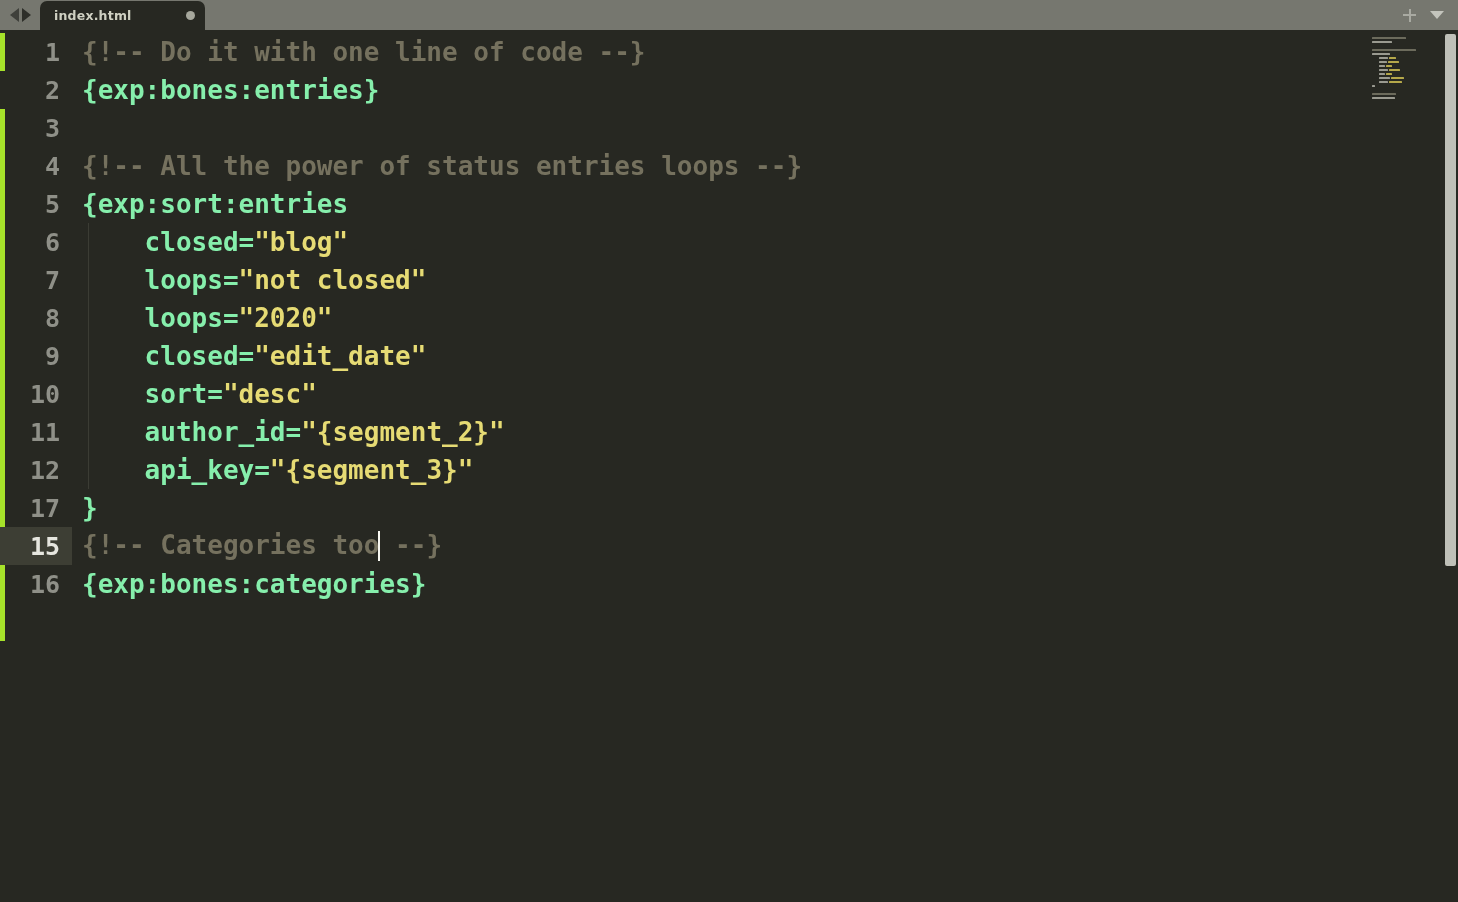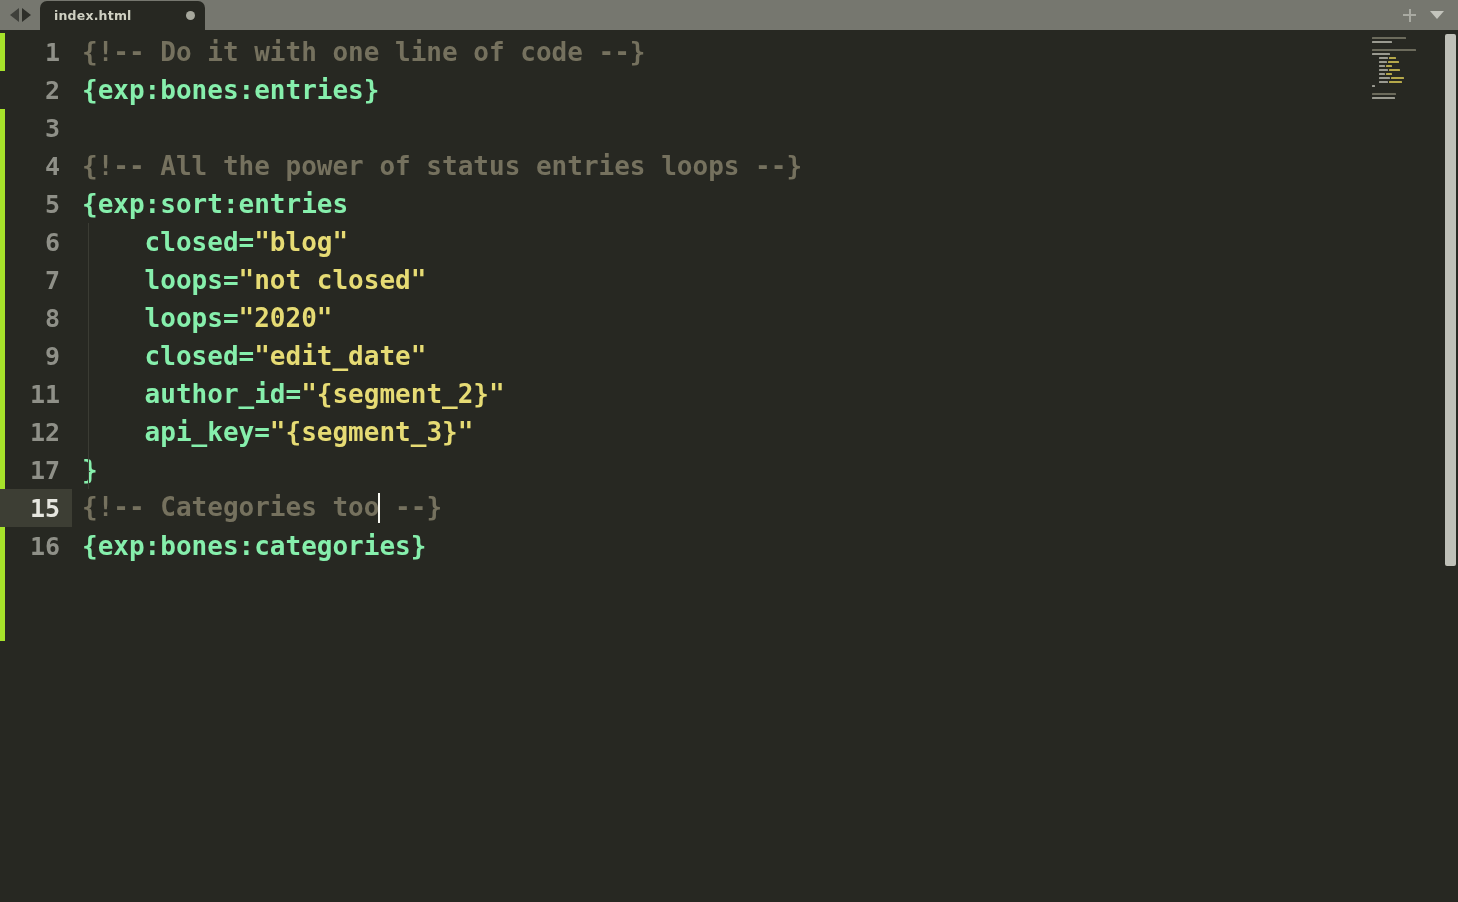--- a/index.html
+++ b/index.html
@@ -257,20 +257,21 @@
     <div class="code-area" id="code-area" style="padding-top: 3px;">
         <div class="line"><div class="lineno-wrap"><span class="lineno">1</span></div><div class="code"><span class="tok-comment">{!-- Do it with one line of code --}</span></div></div>
         <div class="line"><div class="lineno-wrap"><span class="lineno">2</span></div><div class="code"><span class="tok-plain">{exp:bones:entries}</span></div></div>
         <div class="line"><div class="lineno-wrap"><span class="lineno">3</span></div><div class="code"></div></div>
         <div class="line"><div class="lineno-wrap"><span class="lineno">4</span></div><div class="code"><span class="tok-comment">{!-- All the power of status entries loops --}</span></div></div>
         <div class="line"><div class="lineno-wrap"><span class="lineno">5</span></div><div class="code"><span class="tok-plain">{exp:sort:entries</span></div></div>
         <div class="line"><div class="lineno-wrap"><span class="lineno">6</span></div><div class="code"><span class="tok-plain">    closed=</span><span class="tok-string">"blog"</span></div></div>
         <div class="line"><div class="lineno-wrap"><span class="lineno">7</span></div><div class="code"><span class="tok-plain">    loops=</span><span class="tok-string">"not closed"</span></div></div>
         <div class="line"><div class="lineno-wrap"><span class="lineno">8</span></div><div class="code"><span class="tok-plain">    loops=</span><span class="tok-string">"2020"</span></div></div>
         <div class="line"><div class="lineno-wrap"><span class="lineno">9</span></div><div class="code"><span class="tok-plain">    closed=</span><span class="tok-string">"edit_date"</span></div></div>
+        <div class="line"><div class="lineno-wrap"><span class="lineno">10</span></div><div class="code"><span class="tok-plain">    sort=</span><span class="tok-string">"desc"</span></div></div>
         <div class="line"><div class="lineno-wrap"><span class="lineno">11</span></div><div class="code"><span class="tok-plain">    author_id=</span><span class="tok-string">"{segment_2}"</span></div></div>
         <div class="line"><div class="lineno-wrap"><span class="lineno">12</span></div><div class="code"><span class="tok-plain">    api_key=</span><span class="tok-string">"{segment_3}"</span></div></div>
         <div class="line"><div class="lineno-wrap"><span class="lineno">17</span></div><div class="code"><span class="tok-plain">}</span></div></div>
         <div class="line active"><div class="lineno-wrap"><span class="lineno">15</span></div><div class="code"><span class="tok-comment">{!-- Categories too</span><span class="cursor"></span><span class="tok-comment"> --}</span></div></div>
         <div class="line"><div class="lineno-wrap"><span class="lineno">16</span></div><div class="code"><span class="tok-plain">{exp:bones:categories}</span></div></div>
         <div class="indent-guide" style="top: 193px; height: 266px;"></div>
       </div>
 
     <div class="minimap" id="minimap">
         <div class="mm-line">

